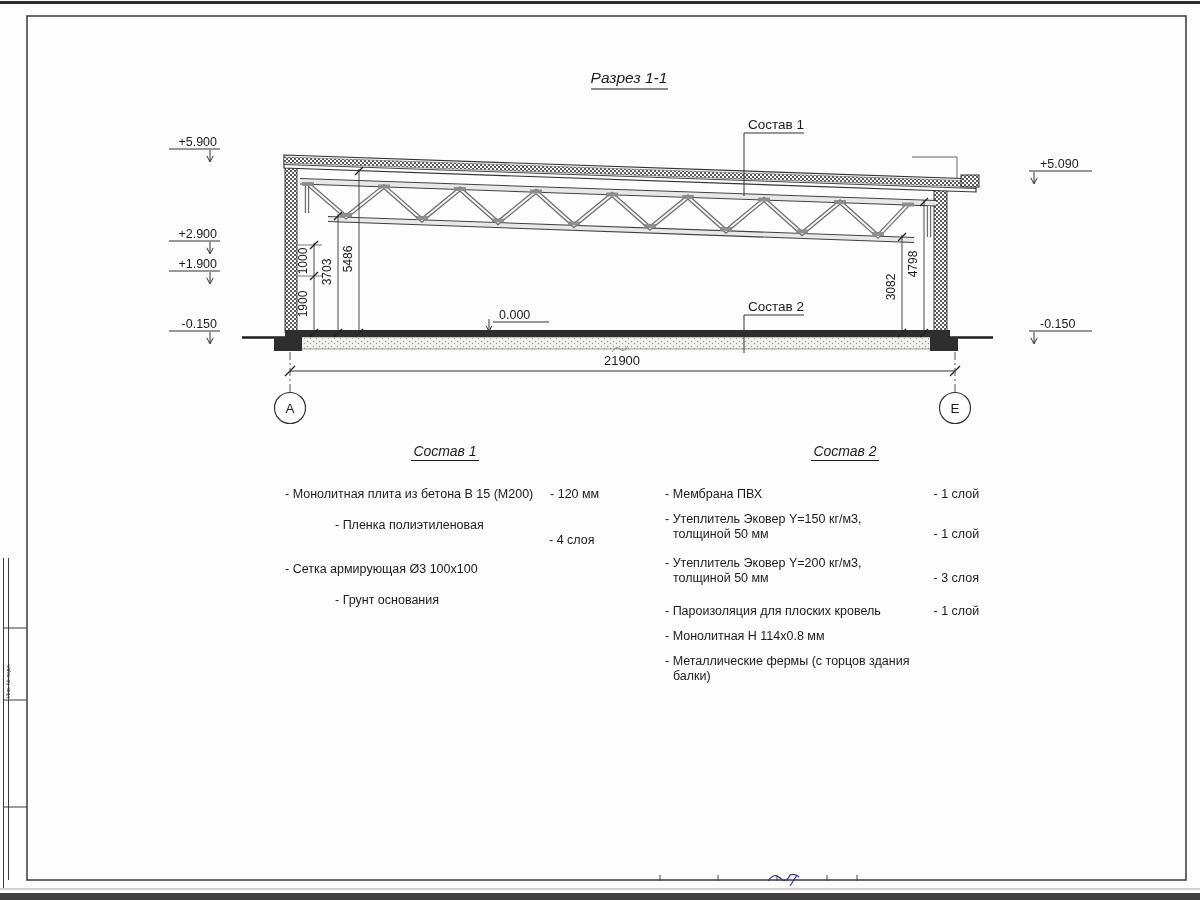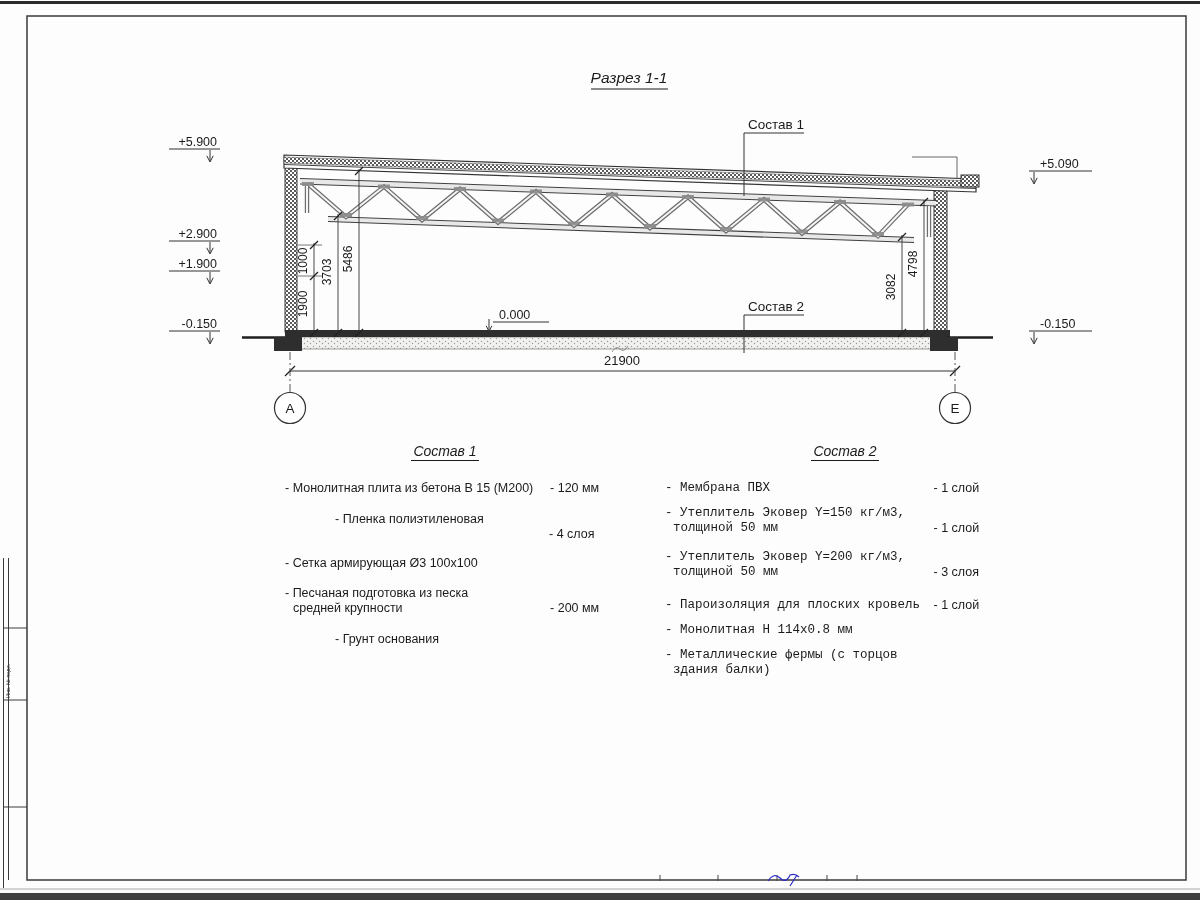--- a/index.html
+++ b/index.html
@@ -20,23 +20,23 @@
   .stamptxt{font-size:5.5px;fill:#333;}
 
   .complist{position:absolute;font-size:12.5px;line-height:15px;}
   .comp-title{text-align:center;margin-bottom:0;}
   .comp-title span{display:inline-block;font-style:italic;font-size:14px;
      border-bottom:1.2px solid #1b1b1b;padding:0 2px 1px 2px;}
   .crow{display:flex;align-items:flex-end;}
   .cname{white-space:pre-line;padding-left:8px;text-indent:-8px;}
   #comp1 .cname{width:262px;}
   #comp1 .cval{width:56px;}
-  #comp2 .cname{width:265px;font-family:Liberation Mono, monospace;}
+  #comp2 .cname{width:265px;}
   #comp2 .cval{width:93px;}
-  .m26{margin-top:20px;}.m16{margin-top:16px;flex-direction:column;}.m14{margin-top:14px;}
+  .m26{margin-top:26px;}.m16{margin-top:16px;flex-direction:column;}.m14{margin-top:14px;}
   .m15{margin-top:15px;}.m10{margin-top:10px;}.m6{margin-top:18px;}
 </style>
 </head>
 <body>
 
 <div id="stage">
 
 <svg width="1200" height="900" viewBox="0 0 1200 900">
   <defs>
     <pattern id="chk" width="4" height="4" patternUnits="userSpaceOnUse">
@@ -230,25 +230,20 @@
     <div class="cval">- 120 мм</div>
   </div>
   <div class="crow m16">
     <div class="cname">- Пленка полиэтиленовая</div>
     <div class="cval">- 4 слоя</div>
   </div>
   <div class="crow m14">
     <div class="cname">- Сетка армирующая Ø3 100х100</div>
     <div class="cval"></div>
   </div>
-  <div class="crow m15">
-    <div class="cname">- Песчаная подготовка из песка
-средней крупности</div>
-    <div class="cval">- 200 мм</div>
-  </div>
   <div class="crow m16">
     <div class="cname">- Грунт основания</div>
     <div class="cval"></div>
   </div>
 </div>
 
 <div id="comp2" class="complist" style="left:665px;top:444px;width:360px;">
   <div class="comp-title">
     <span>Состав 2</span>
   </div>

